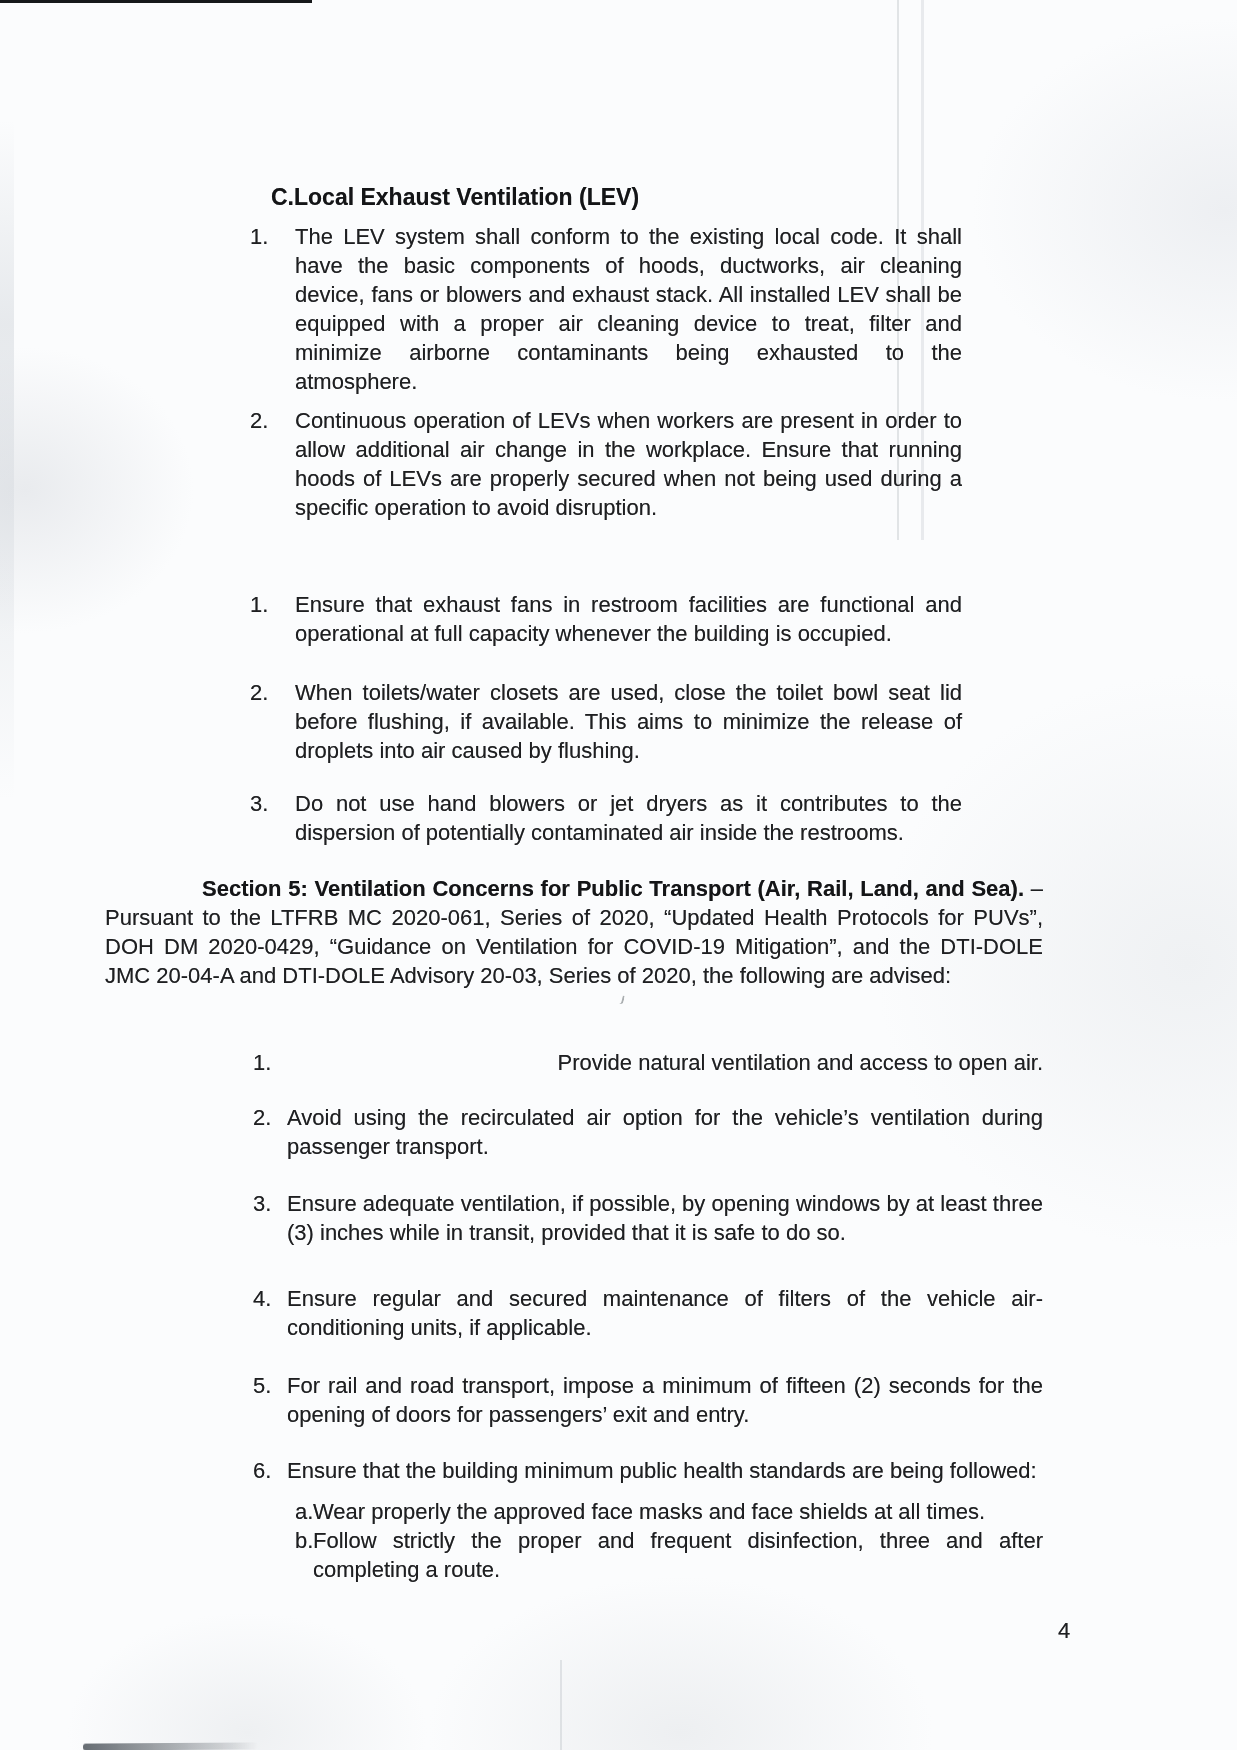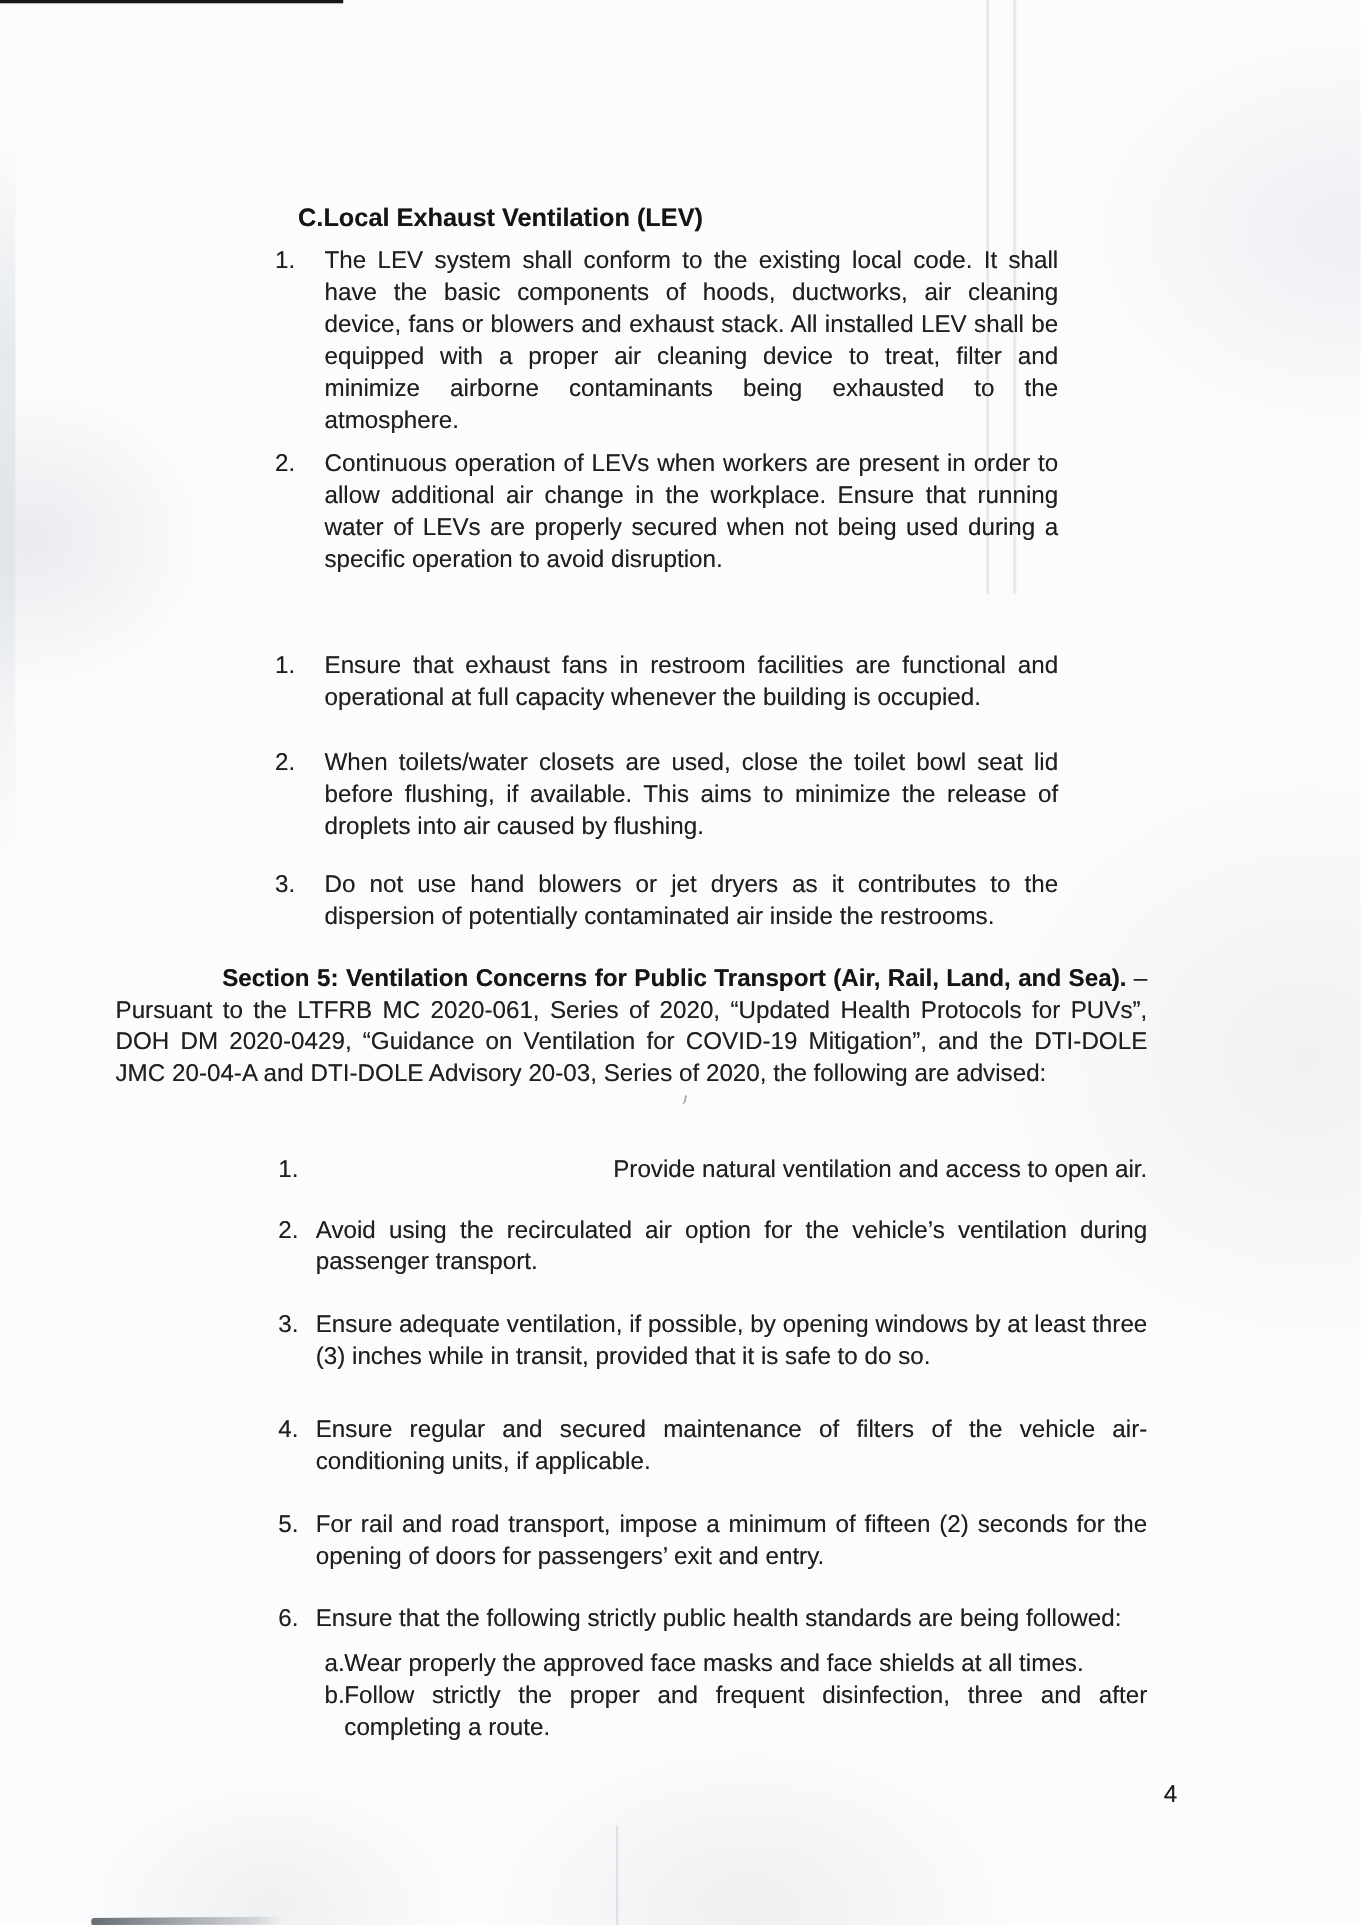--- a/index.html
+++ b/index.html
@@ -96,21 +96,21 @@
   <div class="abs heading txt-soft" style="left:250px; top:183px;">
     <span class="hlabel">C.</span><span>Local Exhaust Ventilation (LEV)</span>
   </div>
 
   <div class="li li-cd body-text txt-soft" style="top:222px;">
     <span class="num">1.</span>
     <div class="txt">The LEV system shall conform to the existing local code. It shall have the basic components of hoods, ductworks, air cleaning device, fans or blowers and exhaust stack.  All installed LEV shall be equipped with a proper air cleaning device to treat, filter and minimize airborne contaminants being exhausted to the atmosphere.</div>
   </div>
   <div class="li li-cd body-text txt-soft" style="top:406px;">
     <span class="num">2.</span>
-    <div class="txt">Continuous operation of LEVs when workers are present in order to allow additional air change in the workplace. Ensure that running water of LEVs are properly secured when not being used during a specific operation to avoid disruption.</div>
+    <div class="txt">Continuous operation of LEVs when workers are present in order to allow additional air change in the workplace. Ensure that running hoods of LEVs are properly secured when not being used during a specific operation to avoid disruption.</div>
   </div>
 
 
   <div class="li li-cd body-text txt-soft" style="top:590px;">
     <span class="num">1.</span>
     <div class="txt">Ensure that exhaust fans in restroom facilities are functional and operational at full capacity whenever the building is occupied.</div>
   </div>
   <div class="li li-cd body-text txt-soft" style="top:678px;">
     <span class="num">2.</span>
     <div class="txt">When toilets/water closets are used, close the toilet bowl seat lid before flushing, if available. This aims to minimize the release of droplets into air caused by flushing.</div>
@@ -140,21 +140,21 @@
   <div class="li li-s5 body-text txt-soft" style="top:1284px;">
     <span class="num">4.</span>
     <div class="txt">Ensure regular and secured maintenance of filters of the vehicle air-conditioning units, if applicable.</div>
   </div>
   <div class="li li-s5 body-text txt-soft" style="top:1371px;">
     <span class="num">5.</span>
     <div class="txt">For rail and road transport, impose a minimum of fifteen (2) seconds for the opening of doors for passengers’ exit and entry.</div>
   </div>
   <div class="li li-s5 body-text txt-soft" style="top:1456px;">
     <span class="num">6.</span>
-    <div class="txt" style="text-align:left;">Ensure that the following strictly public health standards are being followed:</div>
+    <div class="txt" style="text-align:left;">Ensure that the building minimum public health standards are being followed:</div>
   </div>
 
   <div class="li li-sub body-text txt-soft" style="top:1497px;">
     <span class="num">a.</span>
     <div class="txt" style="text-align:left;">Wear properly the approved face masks and face shields at all times.</div>
   </div>
   <div class="li li-sub body-text txt-soft" style="top:1526px;">
     <span class="num">b.</span>
     <div class="txt">Follow strictly the proper and frequent disinfection, three and after completing a route.</div>
   </div>

